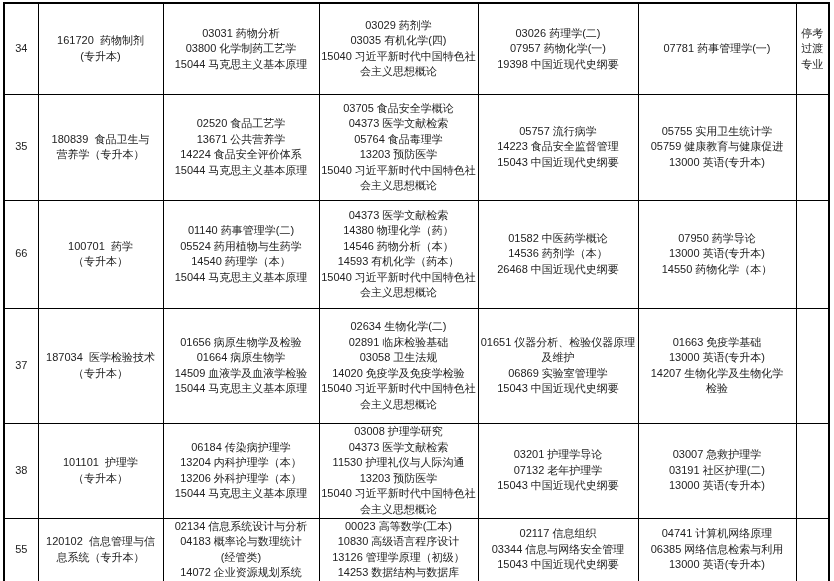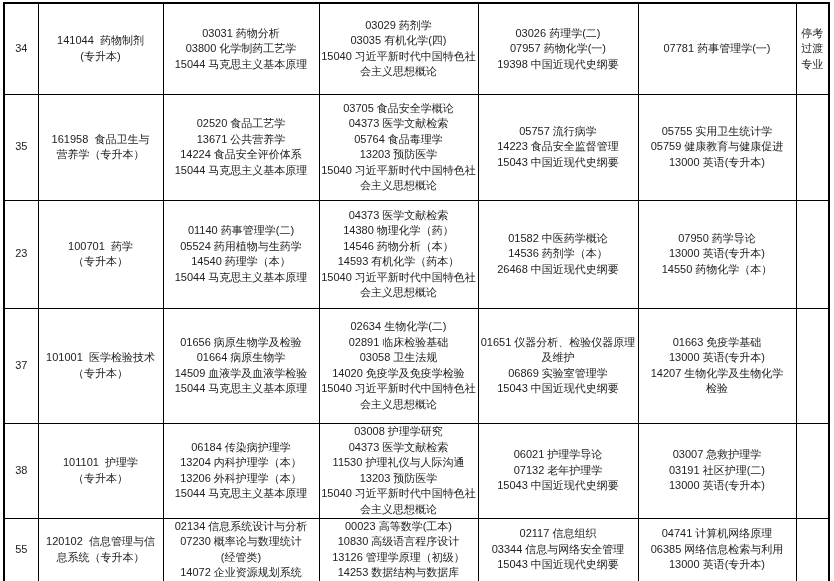--- a/index.html
+++ b/index.html
@@ -44,61 +44,61 @@
       <col style="width:125px">
       <col style="width:156px">
       <col style="width:159px">
       <col style="width:160px">
       <col style="width:158px">
       <col style="width:33px">
     </colgroup>
     <tbody>
       <tr style="height:91px">
         <td>34</td>
-        <td>141044  药物制剂
+        <td>161720  药物制剂
 (专升本)</td>
         <td>03031 药物分析
 03800 化学制药工艺学
 15044 马克思主义基本原理</td>
         <td>03029 药剂学
 03035 有机化学(四)
 15040 习近平新时代中国特色社
 会主义思想概论</td>
         <td>03026 药理学(二)
 07957 药物化学(一)
 19398 中国近现代史纲要</td>
         <td>07781 药事管理学(一)</td>
         <td>停考
 过渡
 专业</td>
       </tr>
       <tr style="height:106px">
         <td>35</td>
-        <td>161958  食品卫生与
+        <td>180839  食品卫生与
 营养学（专升本）</td>
         <td>02520 食品工艺学
 13671 公共营养学
 14224 食品安全评价体系
 15044 马克思主义基本原理</td>
         <td>03705 食品安全学概论
 04373 医学文献检索
 05764 食品毒理学
 13203 预防医学
 15040 习近平新时代中国特色社
 会主义思想概论</td>
         <td>05757 流行病学
 14223 食品安全监督管理
 15043 中国近现代史纲要</td>
         <td>05755 实用卫生统计学
 05759 健康教育与健康促进
 13000 英语(专升本)</td>
         <td></td>
       </tr>
       <tr style="height:108px">
-        <td>23</td>
+        <td>66</td>
         <td>100701  药学
 （专升本）</td>
         <td>01140 药事管理学(二)
 05524 药用植物与生药学
 14540 药理学（本）
 15044 马克思主义基本原理</td>
         <td>04373 医学文献检索
 14380 物理化学（药）
 14546 药物分析（本）
 14593 有机化学（药本）
@@ -107,21 +107,21 @@
         <td>01582 中医药学概论
 14536 药剂学（本）
 26468 中国近现代史纲要</td>
         <td>07950 药学导论
 13000 英语(专升本)
 14550 药物化学（本）</td>
         <td></td>
       </tr>
       <tr style="height:115px">
         <td>37</td>
-        <td>101001  医学检验技术
+        <td>187034  医学检验技术
 （专升本）</td>
         <td>01656 病原生物学及检验
 01664 病原生物学
 14509 血液学及血液学检验
 15044 马克思主义基本原理</td>
         <td>02634 生物化学(二)
 02891 临床检验基础
 03058 卫生法规
 14020 免疫学及免疫学检验
 15040 习近平新时代中国特色社
@@ -143,34 +143,34 @@
         <td>06184 传染病护理学
 13204 内科护理学（本）
 13206 外科护理学（本）
 15044 马克思主义基本原理</td>
         <td>03008 护理学研究
 04373 医学文献检索
 11530 护理礼仪与人际沟通
 13203 预防医学
 15040 习近平新时代中国特色社
 会主义思想概论</td>
-        <td>06021 护理学导论
+        <td>03201 护理学导论
 07132 老年护理学
 15043 中国近现代史纲要</td>
         <td>03007 急救护理学
 03191 社区护理(二)
 13000 英语(专升本)</td>
         <td></td>
       </tr>
       <tr style="height:61px">
         <td>55</td>
         <td>120102  信息管理与信
 息系统（专升本）</td>
         <td>02134 信息系统设计与分析
-07230 概率论与数理统计
+04183 概率论与数理统计
 (经管类)
 14072 企业资源规划系统</td>
         <td>00023 高等数学(工本)
 10830 高级语言程序设计
 13126 管理学原理（初级）
 14253 数据结构与数据库</td>
         <td>02117 信息组织
 03344 信息与网络安全管理
 15043 中国近现代史纲要</td>
         <td>04741 计算机网络原理

